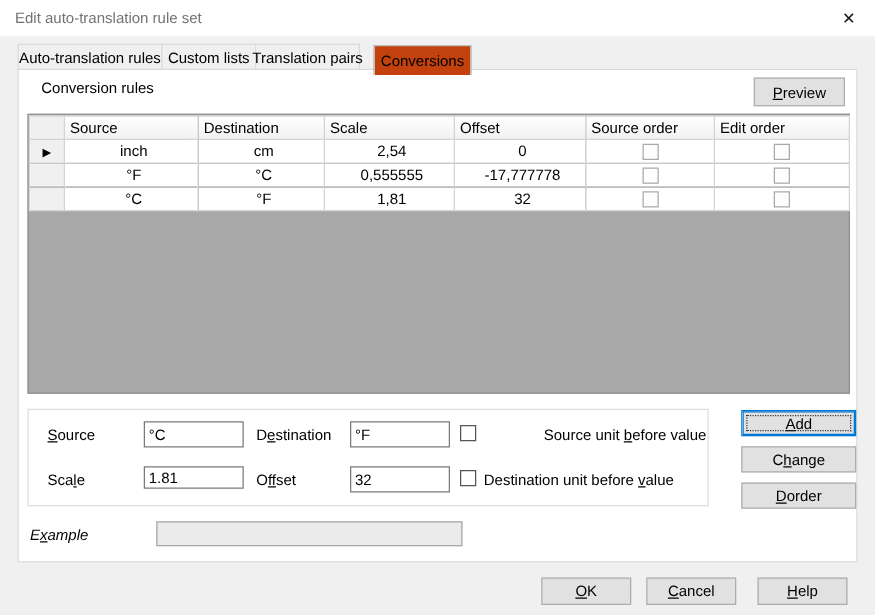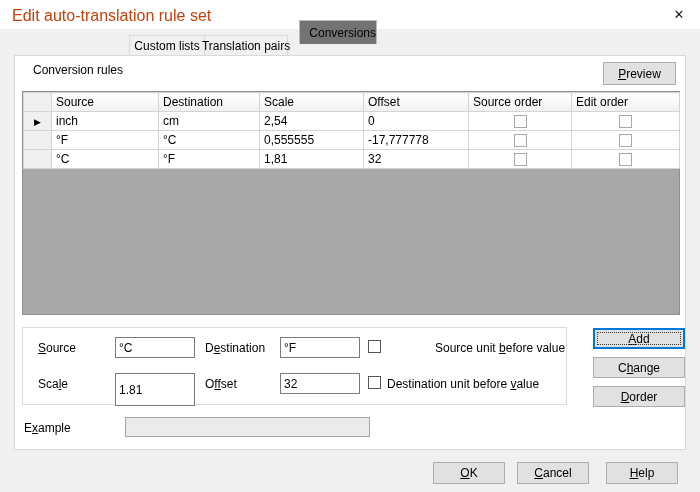--- a/index.html
+++ b/index.html
@@ -2,78 +2,81 @@
 <html><head>
 <meta charset="utf-8">
 <style>
   * { margin:0; padding:0; box-sizing:border-box; }
   html,body { width:700px; height:492px; }
   body { font-family:"Liberation Sans", sans-serif; font-size:12px; color:#000; background:#f0f0f0; }
   #dialog { position:relative; width:700px; height:492px; background:#f0f0f0; overflow:hidden; }
 
   
   #titlebar { position:absolute; left:0; top:0; width:700px; height:29px; background:#ffffff; }
-  #title { position:absolute; left:12px; top:7px; font-size:16px; color:#c2410c; white-space:nowrap; }
+  #title { position:absolute; left:12px; top:7px; font-size:12px; color:#737373; white-space:nowrap; }
   #close-btn { position:absolute; right:6px; top:2px; width:30px; height:24px; display:flex; align-items:center; justify-content:center; font-size:13px; color:#1a1a1a; cursor:default; }
 
   
   .tab { position:absolute; top:35px; height:21px; background:#f0f0f0; border:1px solid #d9d9d9; display:flex; align-items:center; justify-content:center; white-space:nowrap; z-index:1; }
-  .tab.active { top:20px; height:24px; background:#737373; border:1px solid #bcbcbc; border-bottom:none; z-index:3;justify-content:flex-end; }
+  .tab.active { top:36px; height:24px; background:#c2410c; border:1px solid #bcbcbc; border-bottom:none; z-index:3; }
 
   
   #tabpage { position:absolute; left:14px; top:55px; width:672px; height:395px; background:#ffffff; border:1px solid #d9d9d9; z-index:0; }
 
   #section-label { position:absolute; left:33px; top:63px; z-index:2; }
 
   .btn { position:absolute; background:#e1e1e1; border:1px solid #adadad; display:flex; align-items:center; justify-content:center; font-size:12px; white-space:nowrap; cursor:default; z-index:2; }
   #preview-btn { left:603px; top:62px; width:73px; height:23px; }
 
   
   #grid { position:absolute; left:22px; top:91px; width:658px; height:224px; background:#a8a8a8; border:1px solid #8f8f8f; z-index:2; }
   #grid table { border-collapse:collapse; table-layout:fixed; width:656px; }
   #grid th, #grid td { border:1px solid #d4d4d4; height:19px; padding:0 0 0 4px; font-weight:normal; text-align:left; font-size:12px; overflow:hidden; white-space:nowrap; }
   #grid th { background:linear-gradient(#ffffff,#f1f1f1); }
-  #grid td { background:#ffffff; }
+  #grid td { background:#ffffff;text-align:center; }
   #grid .rowhdr { background:#f0f0f0; padding:0; text-align:center; }
   #grid .chkcell { text-align:center; padding:0; }
   .gcheckbox { display:inline-block; width:13px; height:13px; background:#fdfdfd; border:1px solid #a9a9a9; vertical-align:middle; }
   #row-selector { font-size:9px; line-height:13px; color:#000; }
 
   
   #groupbox { position:absolute; left:22px; top:327px; width:545px; height:78px; border:1px solid #dcdcdc; background:#ffffff; z-index:2; }
   .flabel { position:absolute; white-space:nowrap; z-index:3; }
   .tbox { position:absolute; border:1px solid #7a7a7a; background:#ffffff; font-family:"Liberation Sans", sans-serif; font-size:12px; padding:0 3px; z-index:3; }
   .checkbox { position:absolute; width:13px; height:13px; background:#ffffff; border:1px solid #555555; z-index:3; }
   .mn { text-decoration:underline; }
 
   #add-btn    { left:593px; top:328px; width:92px; height:21px; border:1px solid #0078d7; box-shadow:inset 0 0 0 1px #0078d7; }
   #add-btn::before { content:""; position:absolute; left:3px; top:3px; right:3px; bottom:3px; border:1px dotted #3c3c3c; }
   #change-btn { left:593px; top:357px; width:92px; height:21px; }
   #delete-btn { left:593px; top:386px; width:92px; height:21px; }
 
-  #example-label { position:absolute; left:24px; top:421px; z-index:2; }
+  #example-label { position:absolute; left:24px; top:421px; z-index:2;font-style:italic; }
   #example-field { left:125px; top:417px; width:245px; height:20px; background:#ebebeb; border:1px solid #a6a6a6; }
 
   
   #ok-btn     { left:433px; top:462px; width:72px; height:22px; }
   #cancel-btn { left:517px; top:462px; width:72px; height:22px; }
   #help-btn   { left:606px; top:462px; width:72px; height:22px; }
 </style>
 </head>
 <body>
 
 <div id="dialog">
 
   <div id="titlebar">
     <div id="title">Edit auto-translation rule set</div>
     <div id="close-btn">
       <span>✕</span>
     </div>
   </div>
 
+  <div class="tab" style="left:14px; width:116px;">
+    <span>Auto-translation rules</span>
+  </div>
   <div class="tab" style="left:129px; width:76px;">
     <span>Custom lists</span>
   </div>
   <div class="tab" style="left:204px; width:84px;">
     <span>Translation pairs</span>
   </div>
   <div class="tab active" style="left:299px; width:78px;">
     <span>Conversions</span>
   </div>
 
@@ -144,21 +147,21 @@
   <div class="flabel" style="left:38px; top:341px;"><span></span><span class="mn">S</span><span>ource</span></div>
   <input class="tbox" style="left: 115px; top: 337px; width: 80px; height: 21px;" value="°C">
 
   <div class="flabel" style="left:205px; top:341px;"><span>D</span><span class="mn">e</span><span>stination</span></div>
   <input class="tbox" style="left: 280px; top: 337px; width: 80px; height: 21px;" value="°F">
 
   <span class="checkbox" style="left:368px; top:340px;"></span>
   <div class="flabel" style="left:387px; top:341px;margin-left:48px;"><span>Source unit </span><span class="mn">b</span><span>efore value</span></div>
 
   <div class="flabel" style="left:38px; top:377px;"><span>Sca</span><span class="mn">l</span><span>e</span></div>
-  <input class="tbox" style="left: 115px; top: 373px; width: 80px; height: 33px;" value="1.81">
+  <input class="tbox" style="left: 115px; top: 373px; width: 80px; height: 18px;" value="1.81">
 
   <div class="flabel" style="left:205px; top:377px;"><span>O</span><span class="mn">ff</span><span>set</span></div>
   <input class="tbox" style="left: 280px; top: 373px; width: 80px; height: 21px;" value="32">
 
   <span class="checkbox" style="left:368px; top:376px;"></span>
   <div class="flabel" style="left:387px; top:377px;"><span>Destination unit before </span><span class="mn">v</span><span>alue</span></div>
 
   <div class="btn" id="add-btn">
       <span></span>
       <span class="mn">A</span>

